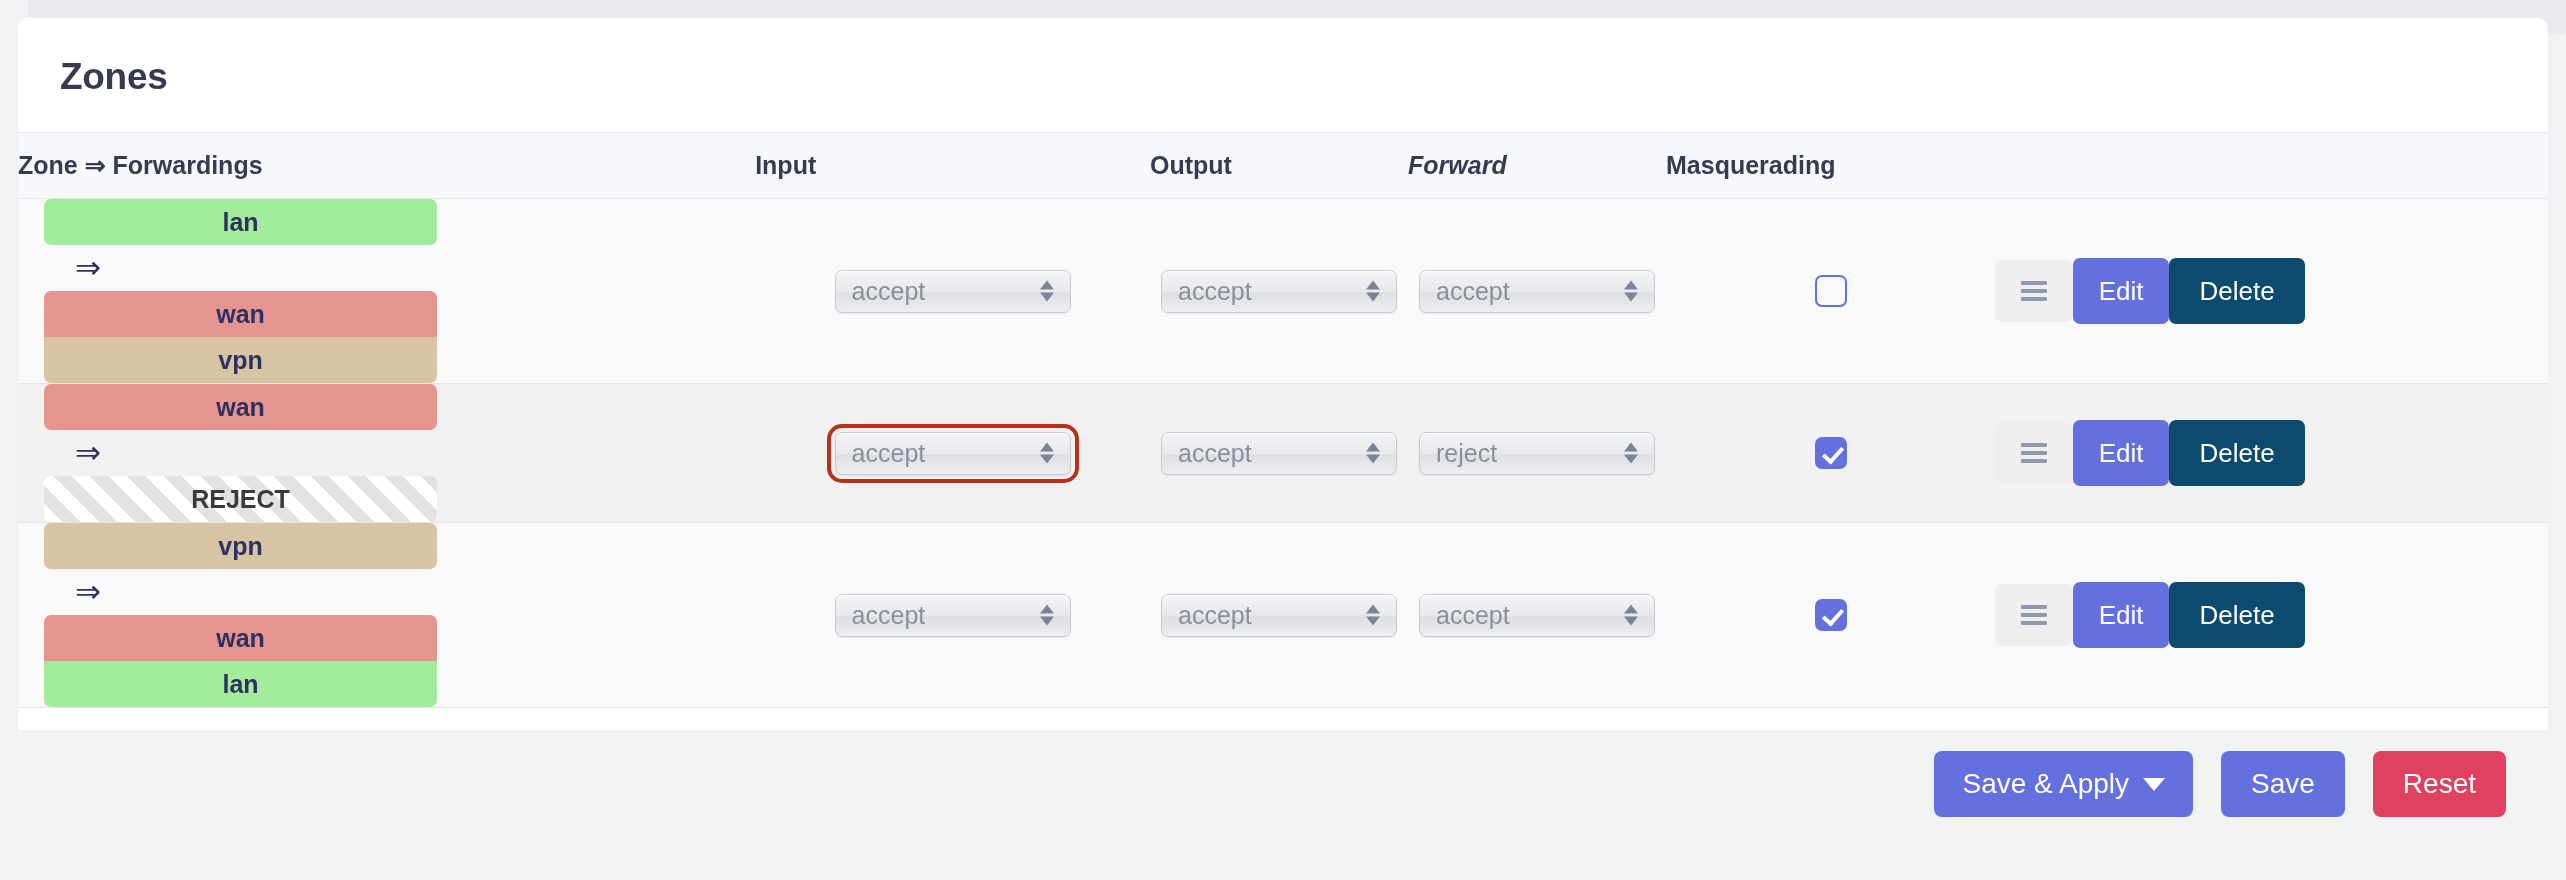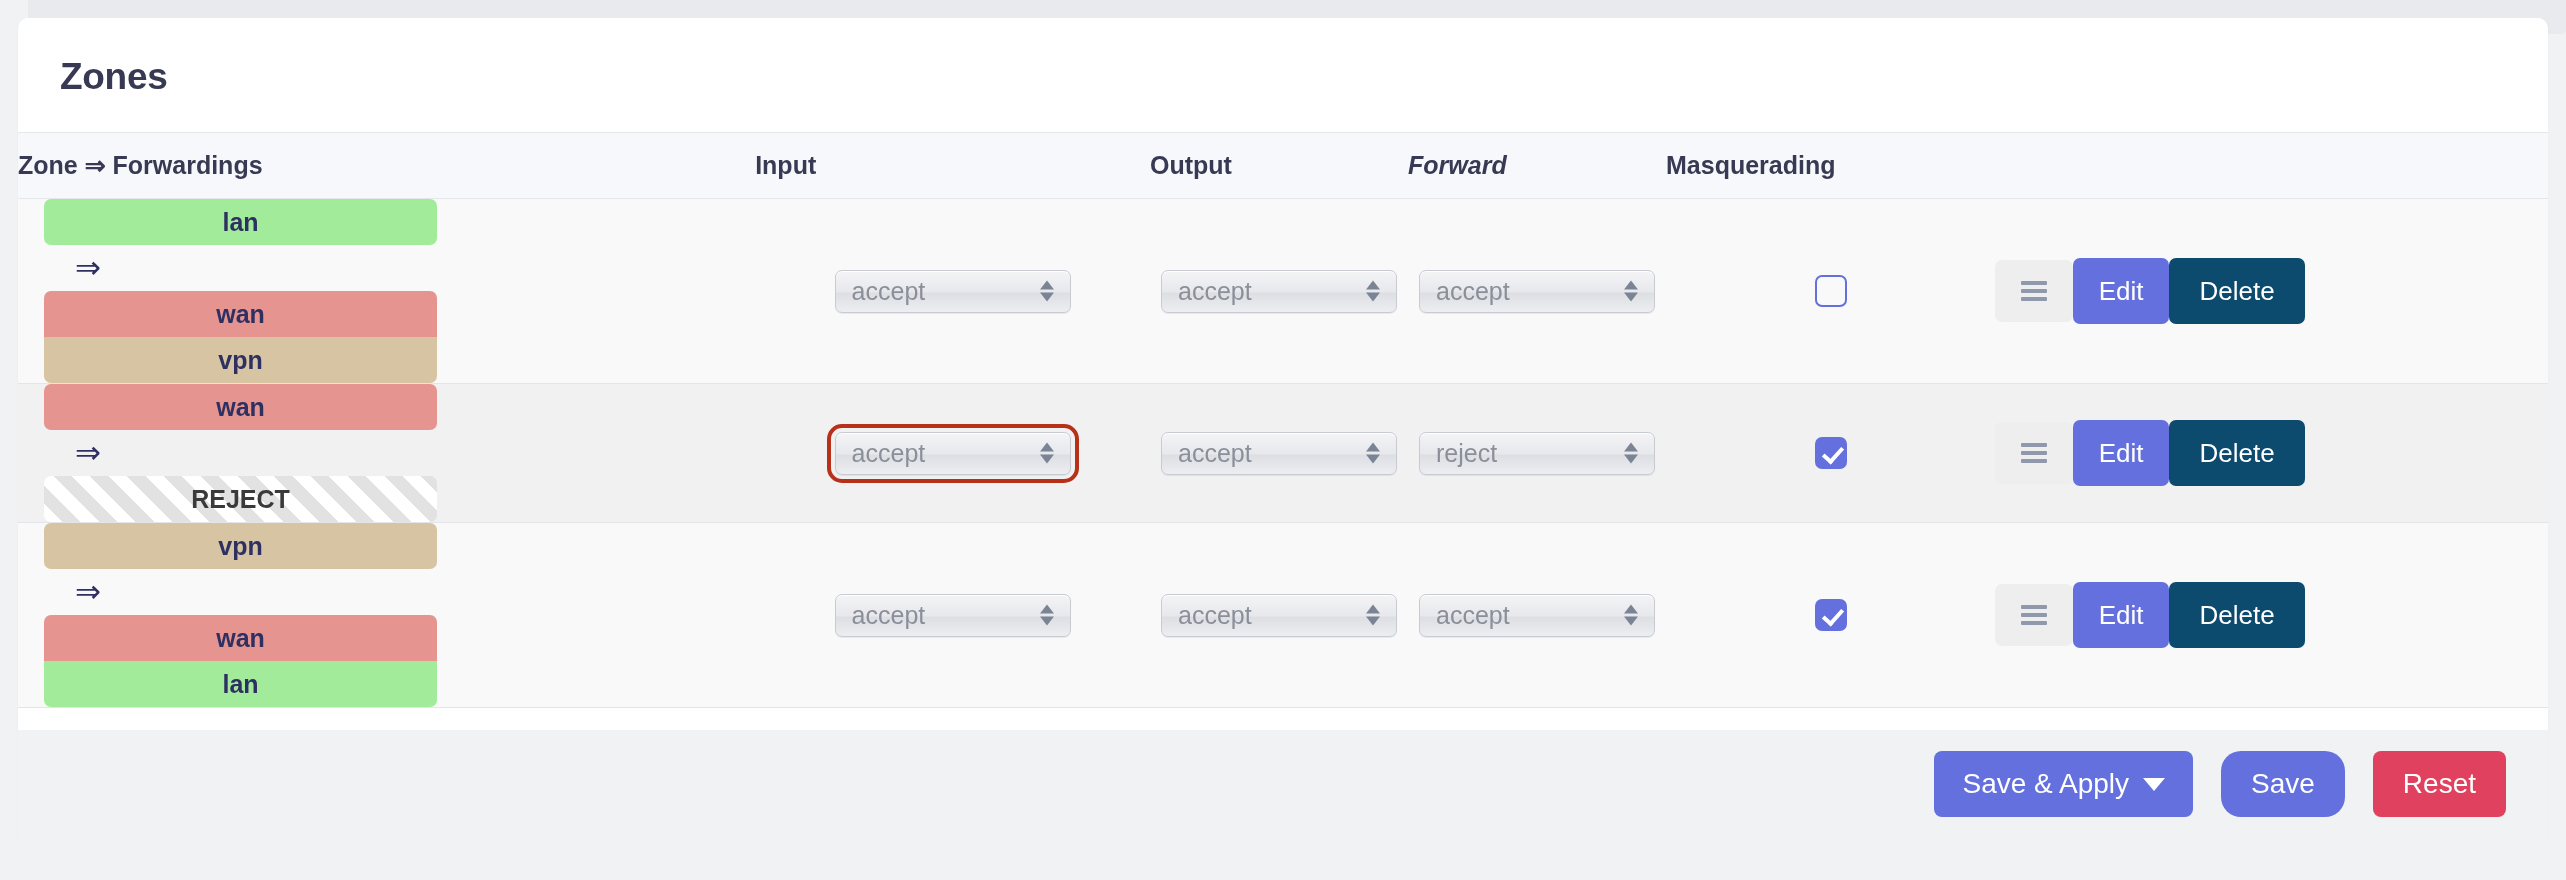--- a/index.html
+++ b/index.html
@@ -297,21 +297,21 @@
     cursor: pointer;
   }
   .caret {
     width: 0; height: 0;
     border-left: 11px solid transparent;
     border-right: 11px solid transparent;
     border-top: 13px solid #ffffff;
   }
   .btn-save {
     height: 66px; padding: 0 30px;
-    background: #6370de; border: none; border-radius: 20px;
+    background: #6370de; border: none; border-radius: 8px;
     color: #fff; font-size: 28px;
     font-family: "Liberation Sans", sans-serif; cursor: pointer;
   }
   .btn-reset {
     height: 66px; padding: 0 30px;
     background: #e0415e; border: none; border-radius: 8px;
     color: #fff; font-size: 28px;
     font-family: "Liberation Sans", sans-serif; cursor: pointer;
   }
 </style>

